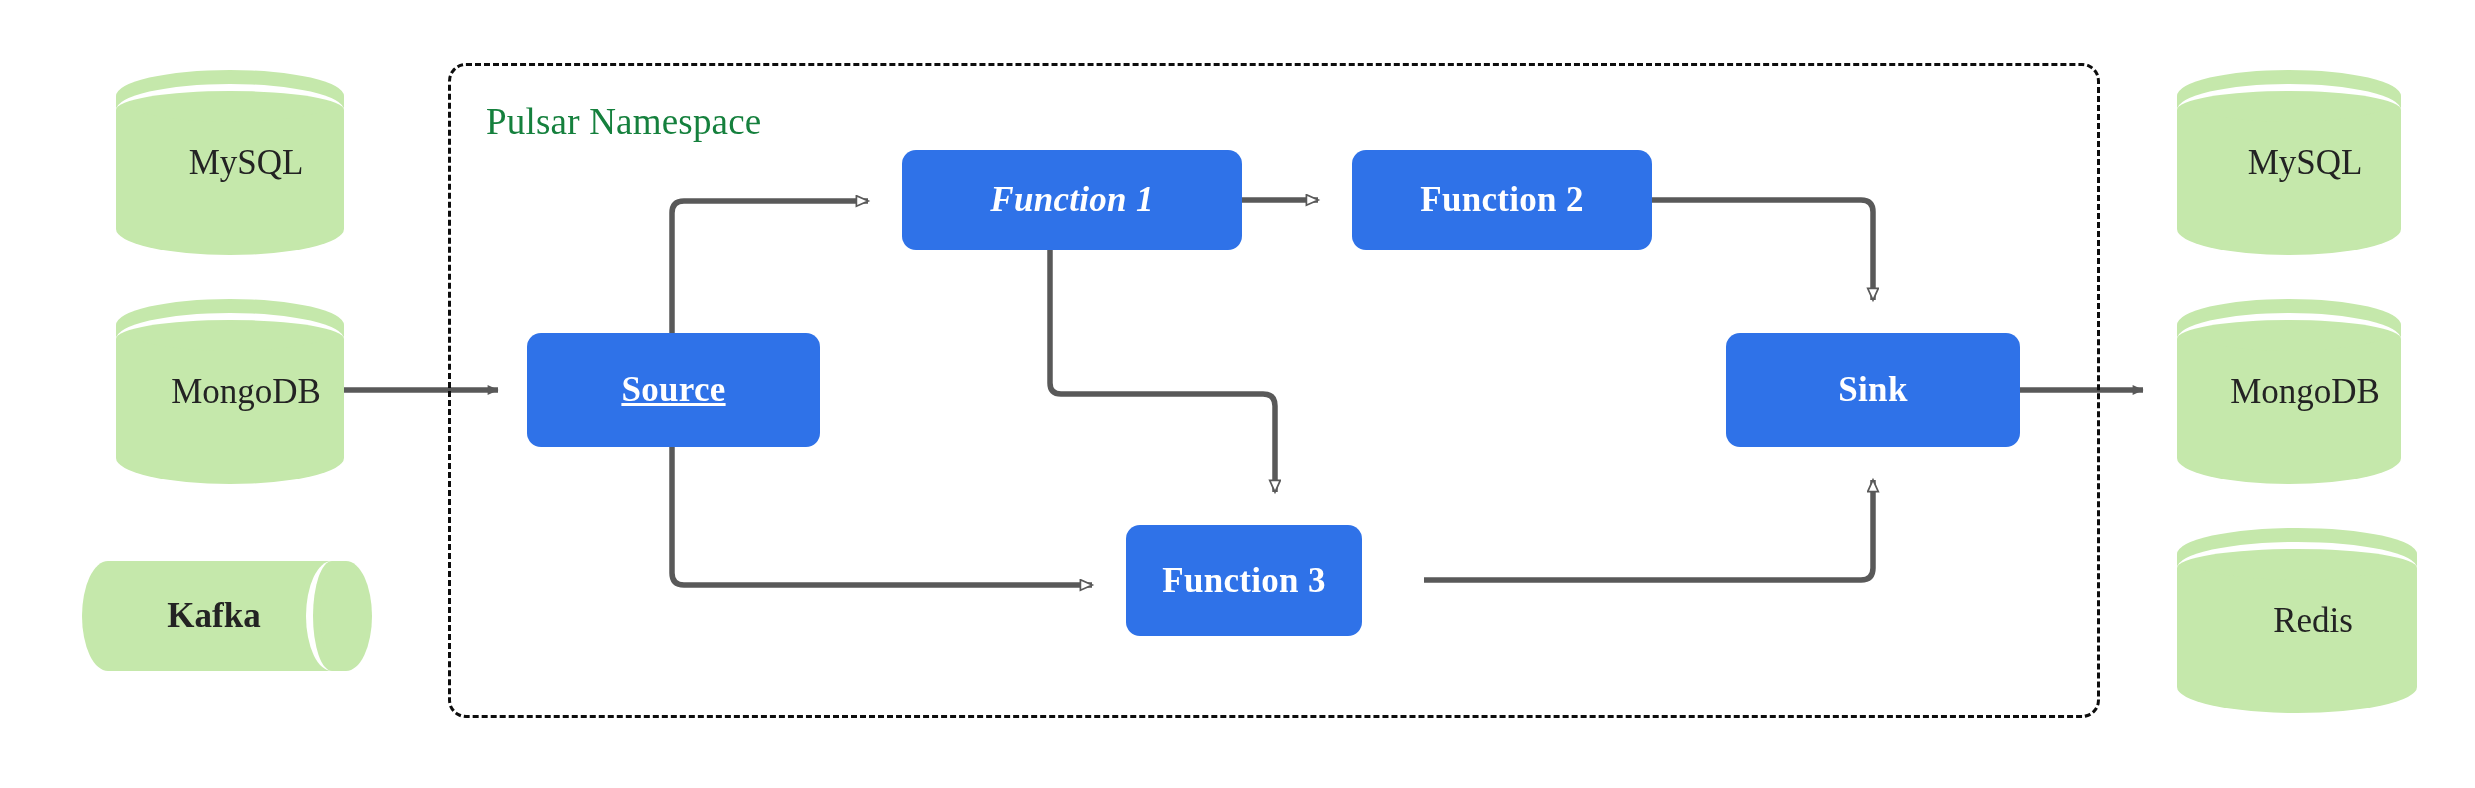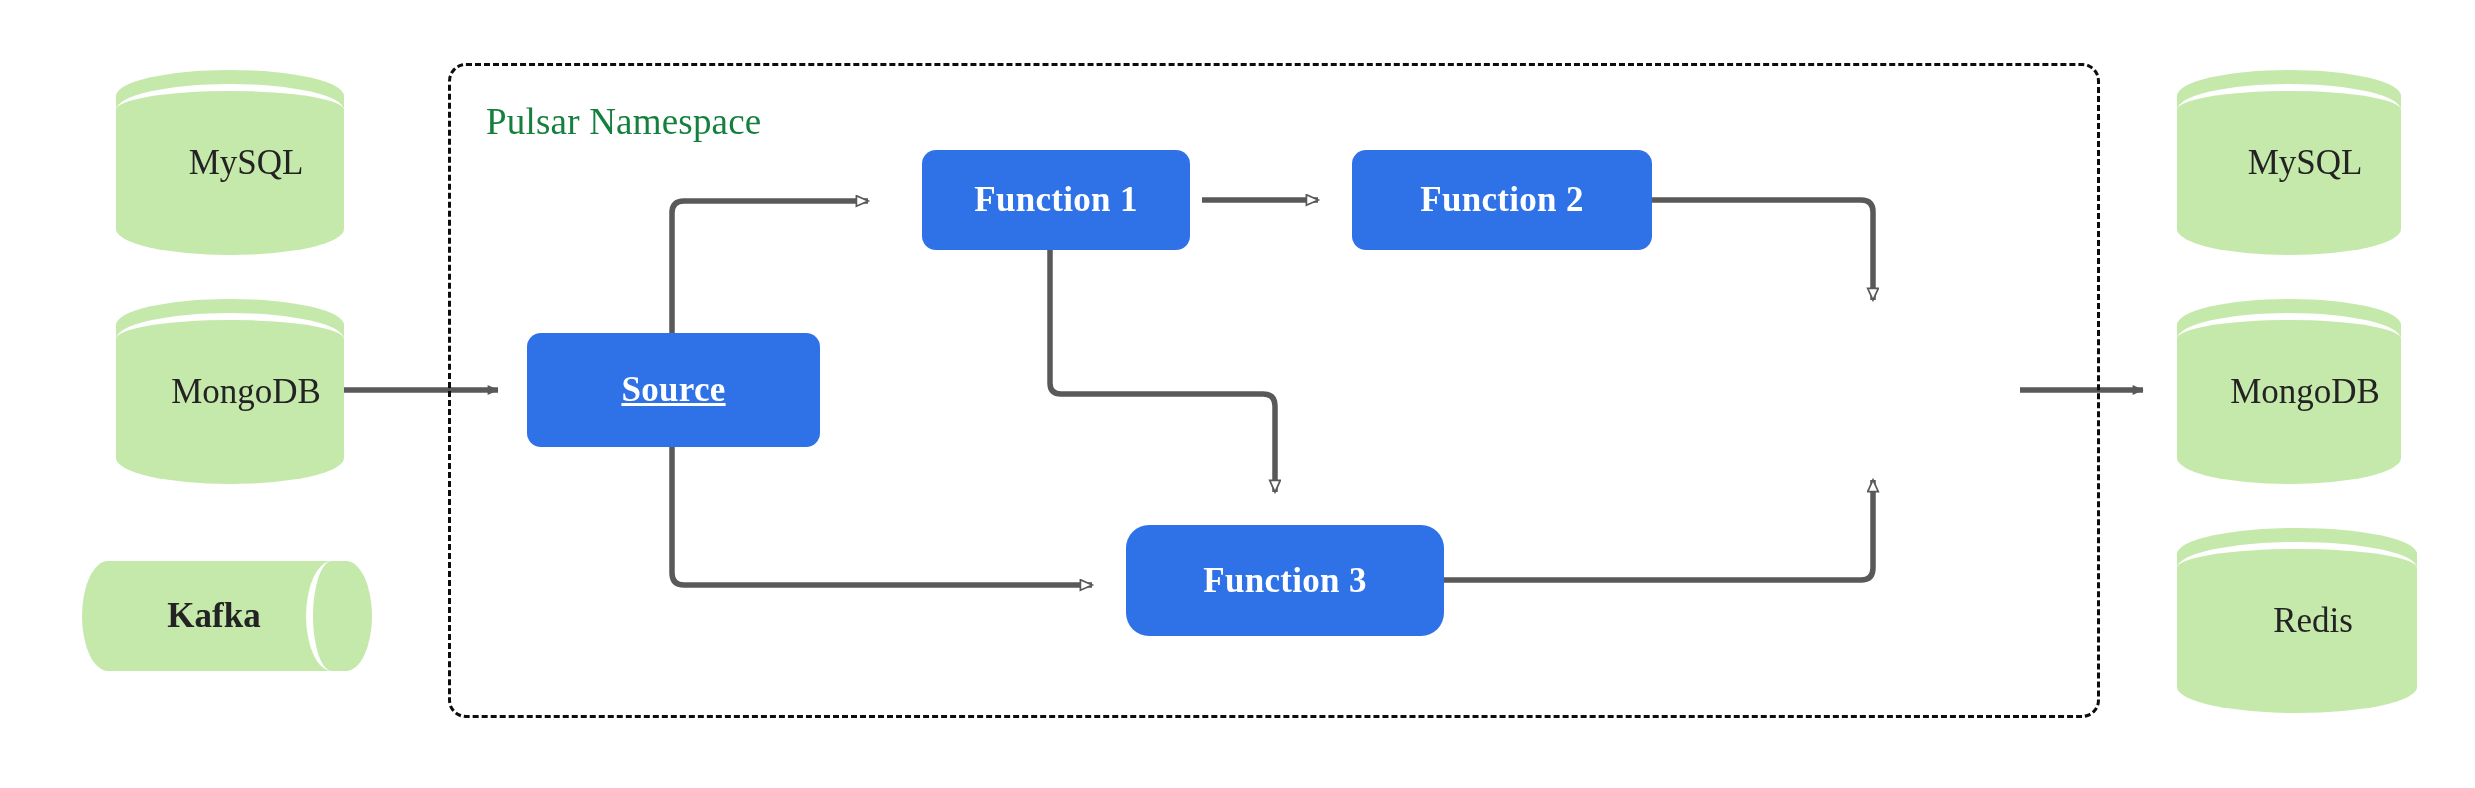--- a/index.html
+++ b/index.html
@@ -230,20 +230,21 @@
 
   <div class="cyl" style="left:2177px; top:528px; width:224px; height:185px;padding-left:16px;">
     <div class="body"></div>
     <div class="top"></div>
     <div class="lip"></div>
     <div class="label">Redis</div>
   </div>
 
   <div class="node" style="left:527px; top:333px; width:293px; height:114px;text-decoration:underline;">Source</div>
 
-  <div class="node" style="left:922px; top:150px; width:268px; height:100px;">Function 1</div>
+  <div class="node" style="left:902px; top:150px; width:340px; height:100px;font-style:italic;">Function 1</div>
 
   <div class="node" style="left:1352px; top:150px; width:300px; height:100px;">Function 2</div>
 
-  <div class="node" style="left:1126px; top:525px; width:318px; height:111px;border-radius:23px;">Function 3</div>
-
+  <div class="node" style="left:1126px; top:525px; width:236px; height:111px;">Function 3</div>
+
+  <div class="node" style="left:1726px; top:333px; width:294px; height:114px;">Sink</div>
 
 </div>
 
 </body></html>

